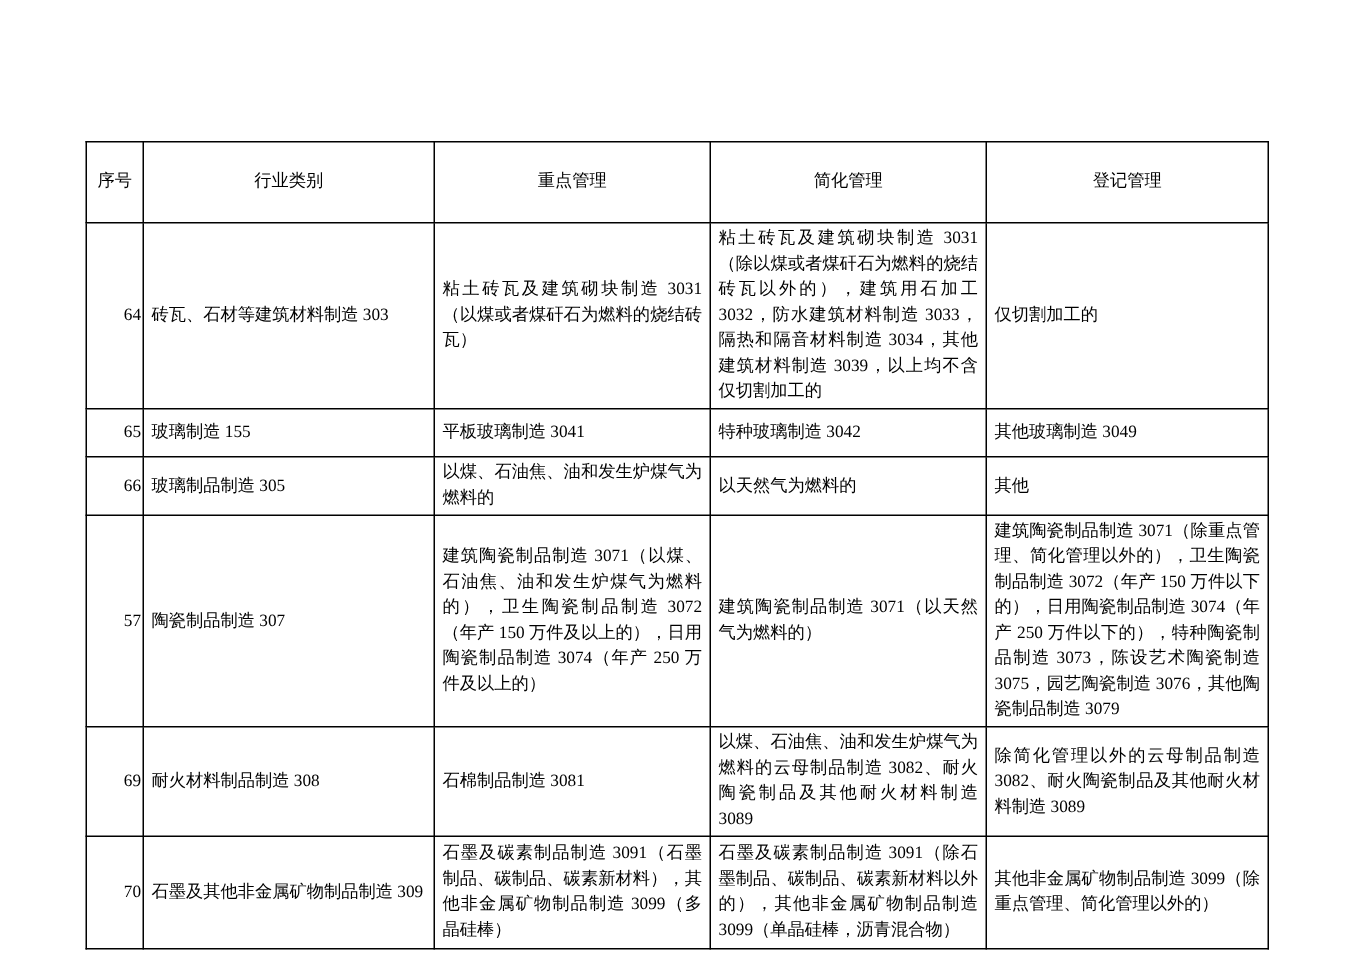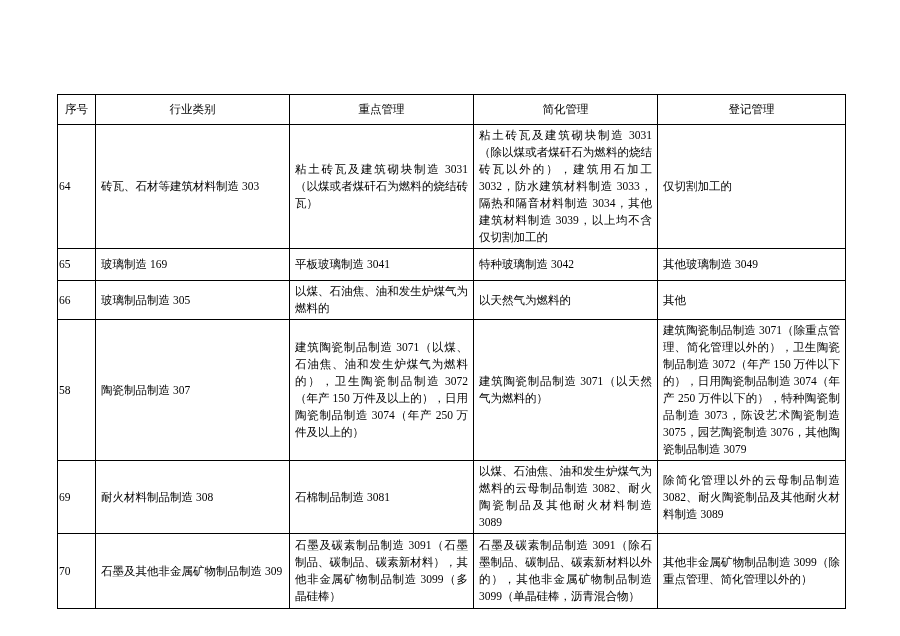--- a/index.html
+++ b/index.html
@@ -28,27 +28,27 @@
   .doc-table td {
     border: 1px solid #000000;
     font-size: 11.5px;
     line-height: 17px;
     font-weight: normal;
     vertical-align: middle;
     padding: 2px 5px;
     overflow: hidden;
   }
   .doc-table th {
-    padding: 6px 2px;
+    padding: 18px 2px;
   }
   .doc-table td {
     text-align: justify;
   }
   td.c-no {
-    text-align: left;
+    text-align: right;
     padding: 2px 1px;
   }
   td.center {
   }
   tr.hdr { height: 23px; }
   tr.r64 { height: 108px; }
   tr.r65 { height: 32px; }
   tr.r66 { height: 28px; }
   tr.r67 { height: 28px; }
   tr.r68 { height: 119px; }
@@ -89,34 +89,34 @@
     <tbody>
       <tr class="r64">
         <td class="c-no">64</td>
         <td>砖瓦、石材等建筑材料制造 303</td>
         <td>粘土砖瓦及建筑砌块制造 3031（以煤或者煤矸石为燃料的烧结砖瓦）</td>
         <td>粘土砖瓦及建筑砌块制造 3031（除以煤或者煤矸石为燃料的烧结砖瓦以外的），建筑用石加工 3032，防水建筑材料制造 3033，隔热和隔音材料制造 3034，其他建筑材料制造 3039，以上均不含仅切割加工的</td>
         <td>仅切割加工的</td>
       </tr>
       <tr class="r65">
         <td class="c-no">65</td>
-        <td>玻璃制造 169</td>
+        <td>玻璃制造 155</td>
         <td>平板玻璃制造 3041</td>
         <td>特种玻璃制造 3042</td>
         <td>其他玻璃制造 3049</td>
       </tr>
       <tr class="r66">
         <td class="c-no">66</td>
         <td>玻璃制品制造 305</td>
         <td>以煤、石油焦、油和发生炉煤气为燃料的</td>
         <td>以天然气为燃料的</td>
         <td class="center">其他</td>
       </tr>
       <tr class="r68">
-        <td class="c-no">58</td>
+        <td class="c-no">57</td>
         <td>陶瓷制品制造 307</td>
         <td>建筑陶瓷制品制造 3071（以煤、石油焦、油和发生炉煤气为燃料的），卫生陶瓷制品制造 3072（年产 150 万件及以上的），日用陶瓷制品制造 3074（年产 250 万件及以上的）</td>
         <td>建筑陶瓷制品制造 3071（以天然气为燃料的）</td>
         <td>建筑陶瓷制品制造 3071（除重点管理、简化管理以外的），卫生陶瓷制品制造 3072（年产 150 万件以下的），日用陶瓷制品制造 3074（年产 250 万件以下的），特种陶瓷制品制造 3073，陈设艺术陶瓷制造 3075，园艺陶瓷制造 3076，其他陶瓷制品制造 3079</td>
       </tr>
       <tr class="r69">
         <td class="c-no">69</td>
         <td>耐火材料制品制造 308</td>
         <td>石棉制品制造 3081</td>
         <td>以煤、石油焦、油和发生炉煤气为燃料的云母制品制造 3082、耐火陶瓷制品及其他耐火材料制造 3089</td>

